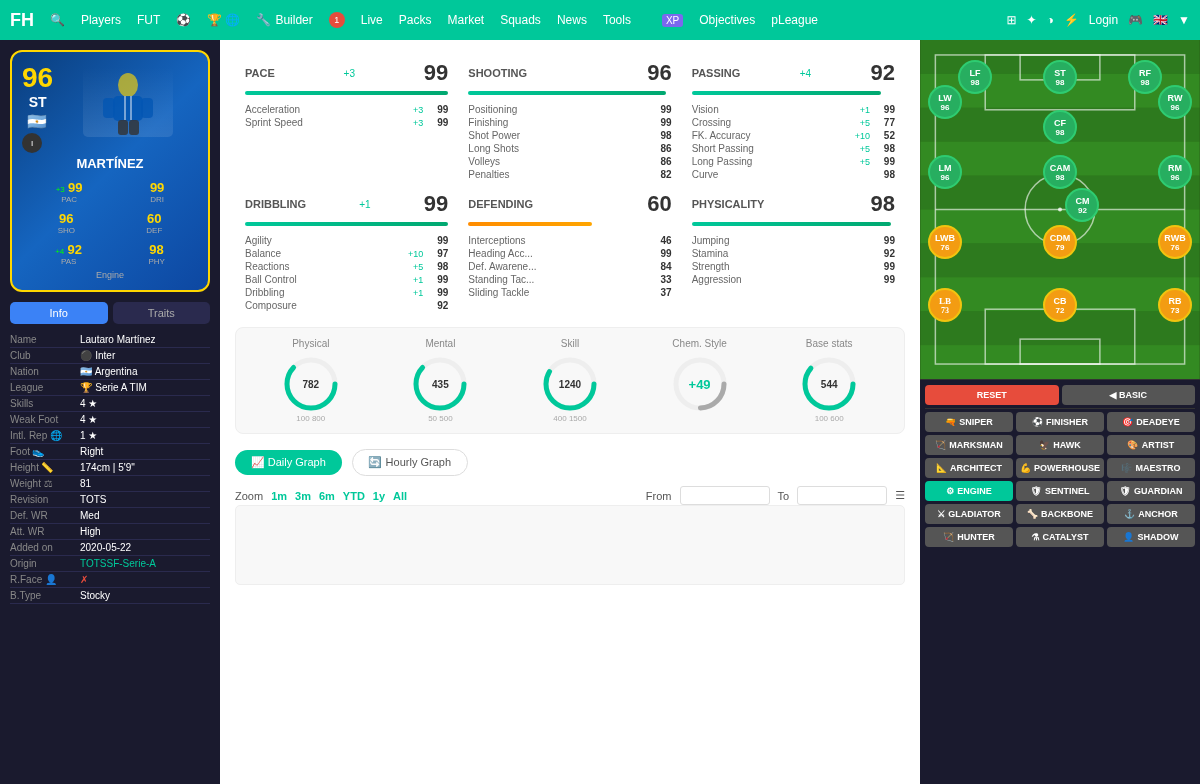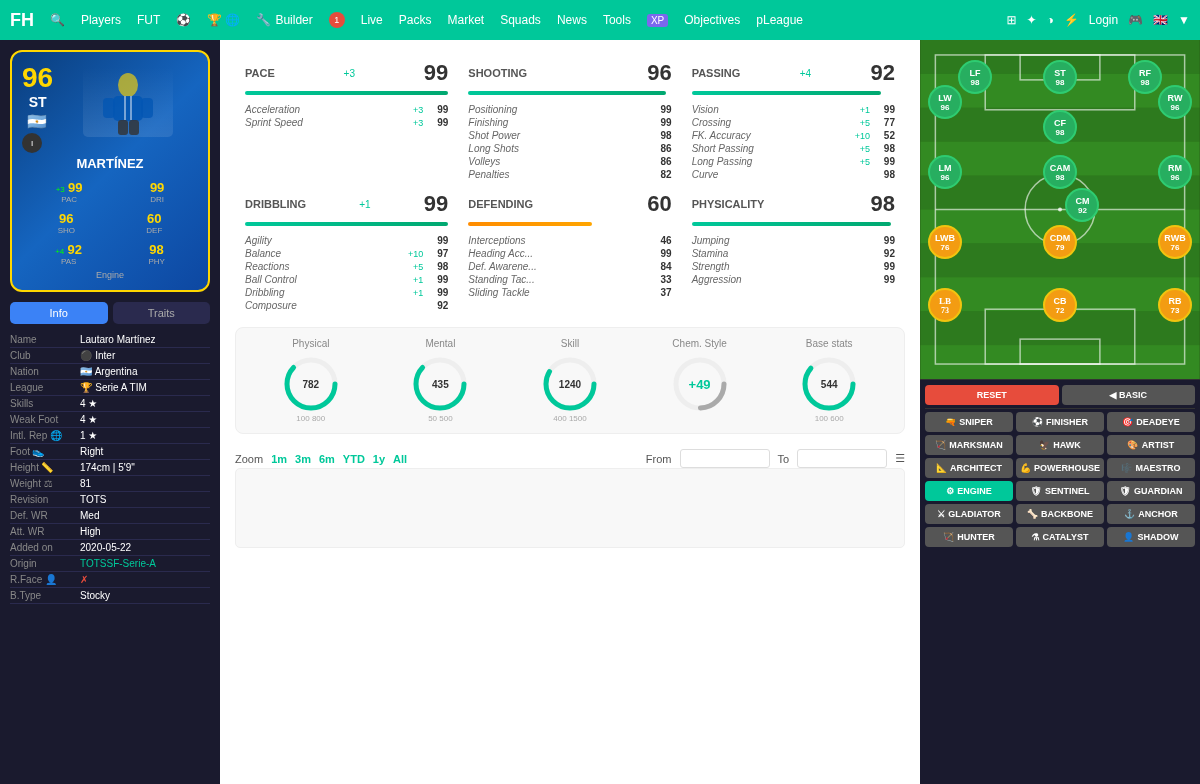--- a/index.html
+++ b/index.html
@@ -10,21 +10,21 @@
       background: #00c89a;
       display: flex;
       align-items: center;
       height: 40px;
       padding: 0 10px;
       gap: 16px;
     }
     .navbar-logo { font-weight: bold; font-size: 18px; color: #fff; }
     .nav-item { color: #fff; font-size: 12px; cursor: pointer; display: flex; align-items: center; gap: 4px; }
     .nav-badge { background: #e74c3c; color: #fff; border-radius: 50%; width: 16px; height: 16px; font-size: 9px; display: flex; align-items: center; justify-content: center; }
-    .nav-xp { background: #7b68ee; color: #fff; border-radius: 3px; padding: 1px 4px; font-size: 10px; }
+    .nav-xp { background: #7b68ee; color: #fff; border-radius: 3px; padding: 1px 4px; font-size: 10px; margin-left: 15px; }
     .nav-right { margin-left: auto; display: flex; align-items: center; gap: 10px; }
 
     
     .main-container {
       display: flex;
       height: calc(784px - 40px);
       background: #f0f0f0;
     }
 
     
@@ -121,21 +121,21 @@
     .bar-green { background: linear-gradient(90deg, #00c89a, #00a870); }
     .bar-orange { background: linear-gradient(90deg, #ff8c00, #ffa500); }
 
     .stat-row {
       display: flex;
       align-items: center;
       justify-content: space-between;
       padding: 1px 0;
       font-size: 10px;
     }
-    .stat-name { color: #666; flex: 1; font-style: italic; }
+    .stat-name { color: #666; flex: 1; }
     .stat-boost { color: #00c89a; font-size: 9px; width: 35px; text-align: right; }
     .stat-val { font-weight: bold; color: #333; width: 25px; text-align: right; }
 
     
     .gauge-section {
       display: flex;
       justify-content: space-around;
       padding: 10px;
       background: #f8f8f8;
       border-radius: 8px;
@@ -669,20 +669,24 @@
             <circle cx="30" cy="30" r="24" fill="none" stroke="#eee" stroke-width="5"></circle>
             <circle cx="30" cy="30" r="24" fill="none" stroke="#00c89a" stroke-width="5" stroke-dasharray="130 151" stroke-dashoffset="38" stroke-linecap="round"></circle>
           </svg>
           <div style="position:absolute;top:50%;left:50%;transform:translate(-50%,-50%);font-size:10px;font-weight:bold;color:#333;">544</div>
         </div>
         <div class="gauge-range"><span>100</span> <span>600</span></div>
       </div>
     </div>
 
     <div class="graph-section">
+      <div class="graph-btn-row">
+        <button class="graph-btn-main">📈 Daily Graph</button>
+        <button class="graph-btn-secondary">🔄 Hourly Graph</button>
+      </div>
       <div class="zoom-row">
         <span>Zoom</span>
         <span class="zoom-btn">1m</span>
         <span class="zoom-btn">3m</span>
         <span class="zoom-btn">6m</span>
         <span class="zoom-btn">YTD</span>
         <span class="zoom-btn">1y</span>
         <span class="zoom-btn">All</span>
         <span style="margin-left:auto;">From</span>
         <input type="text" class="date-input" style="">

